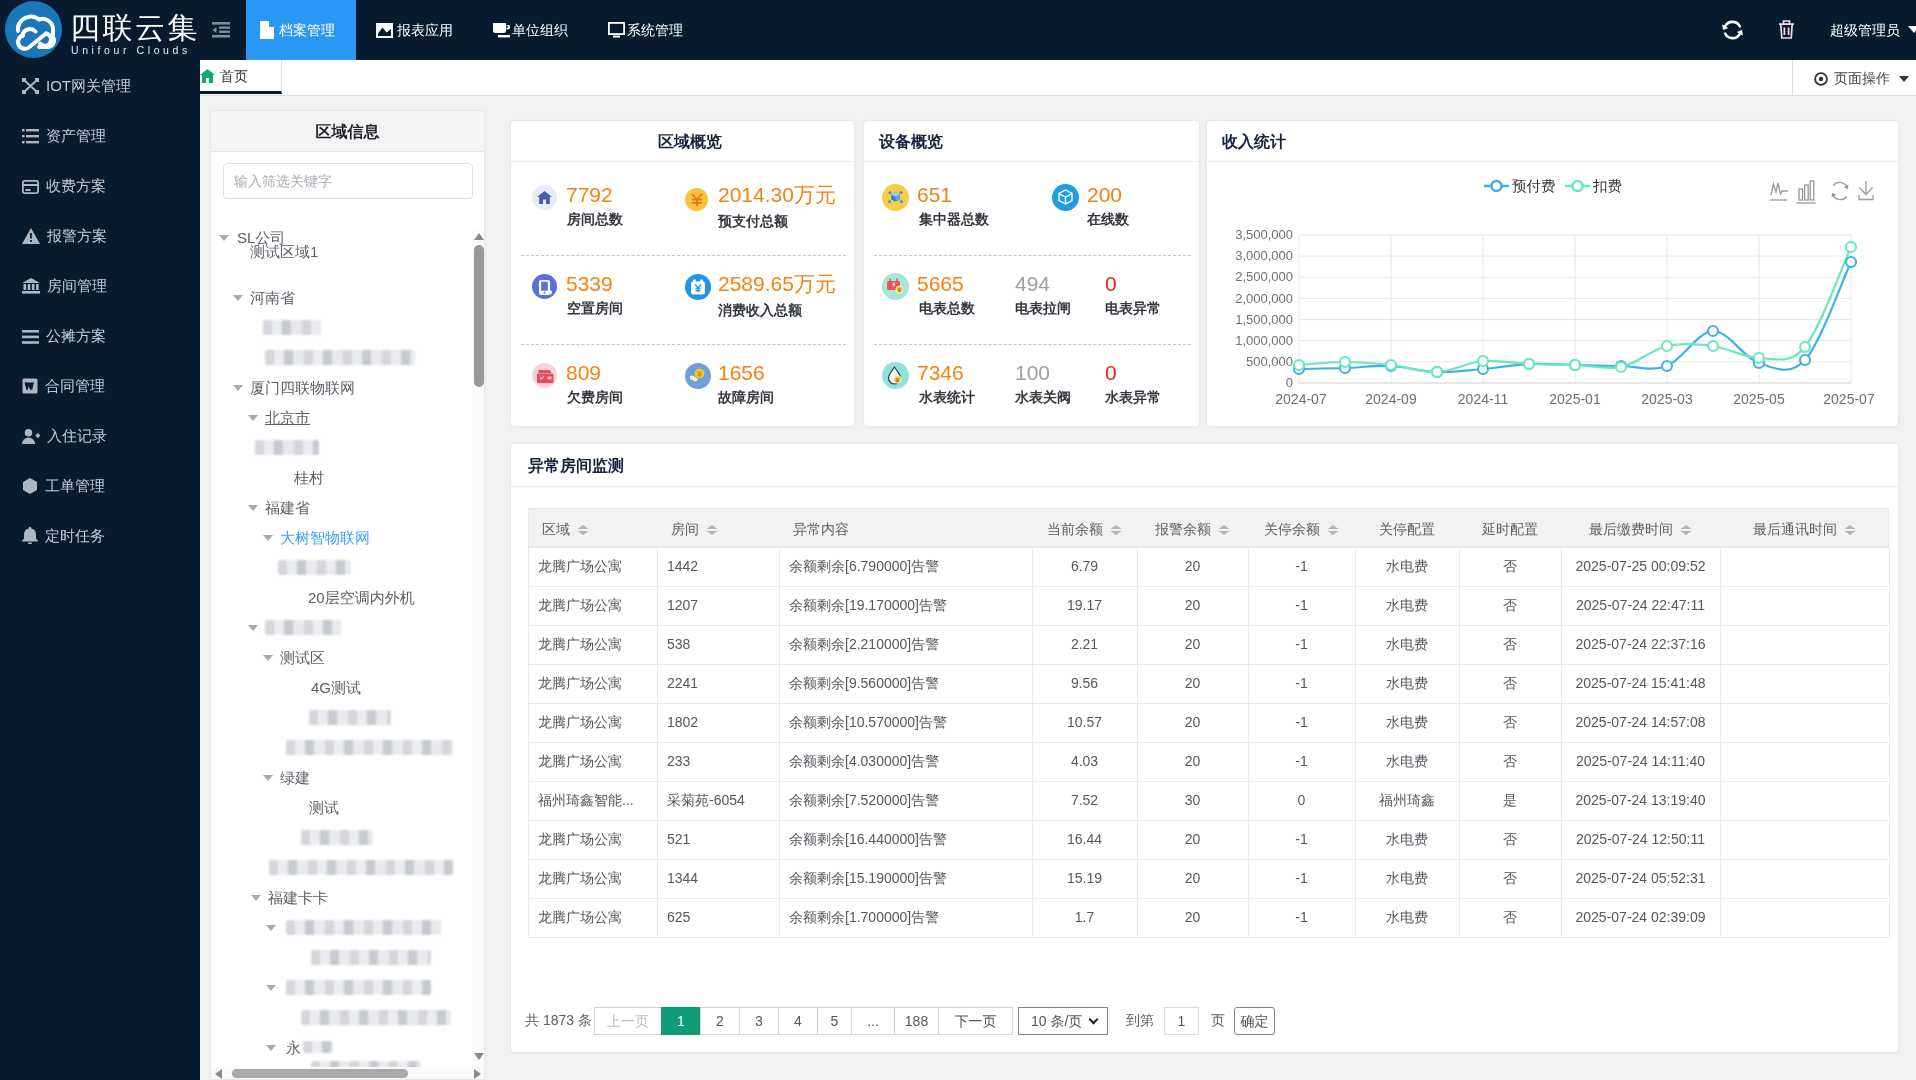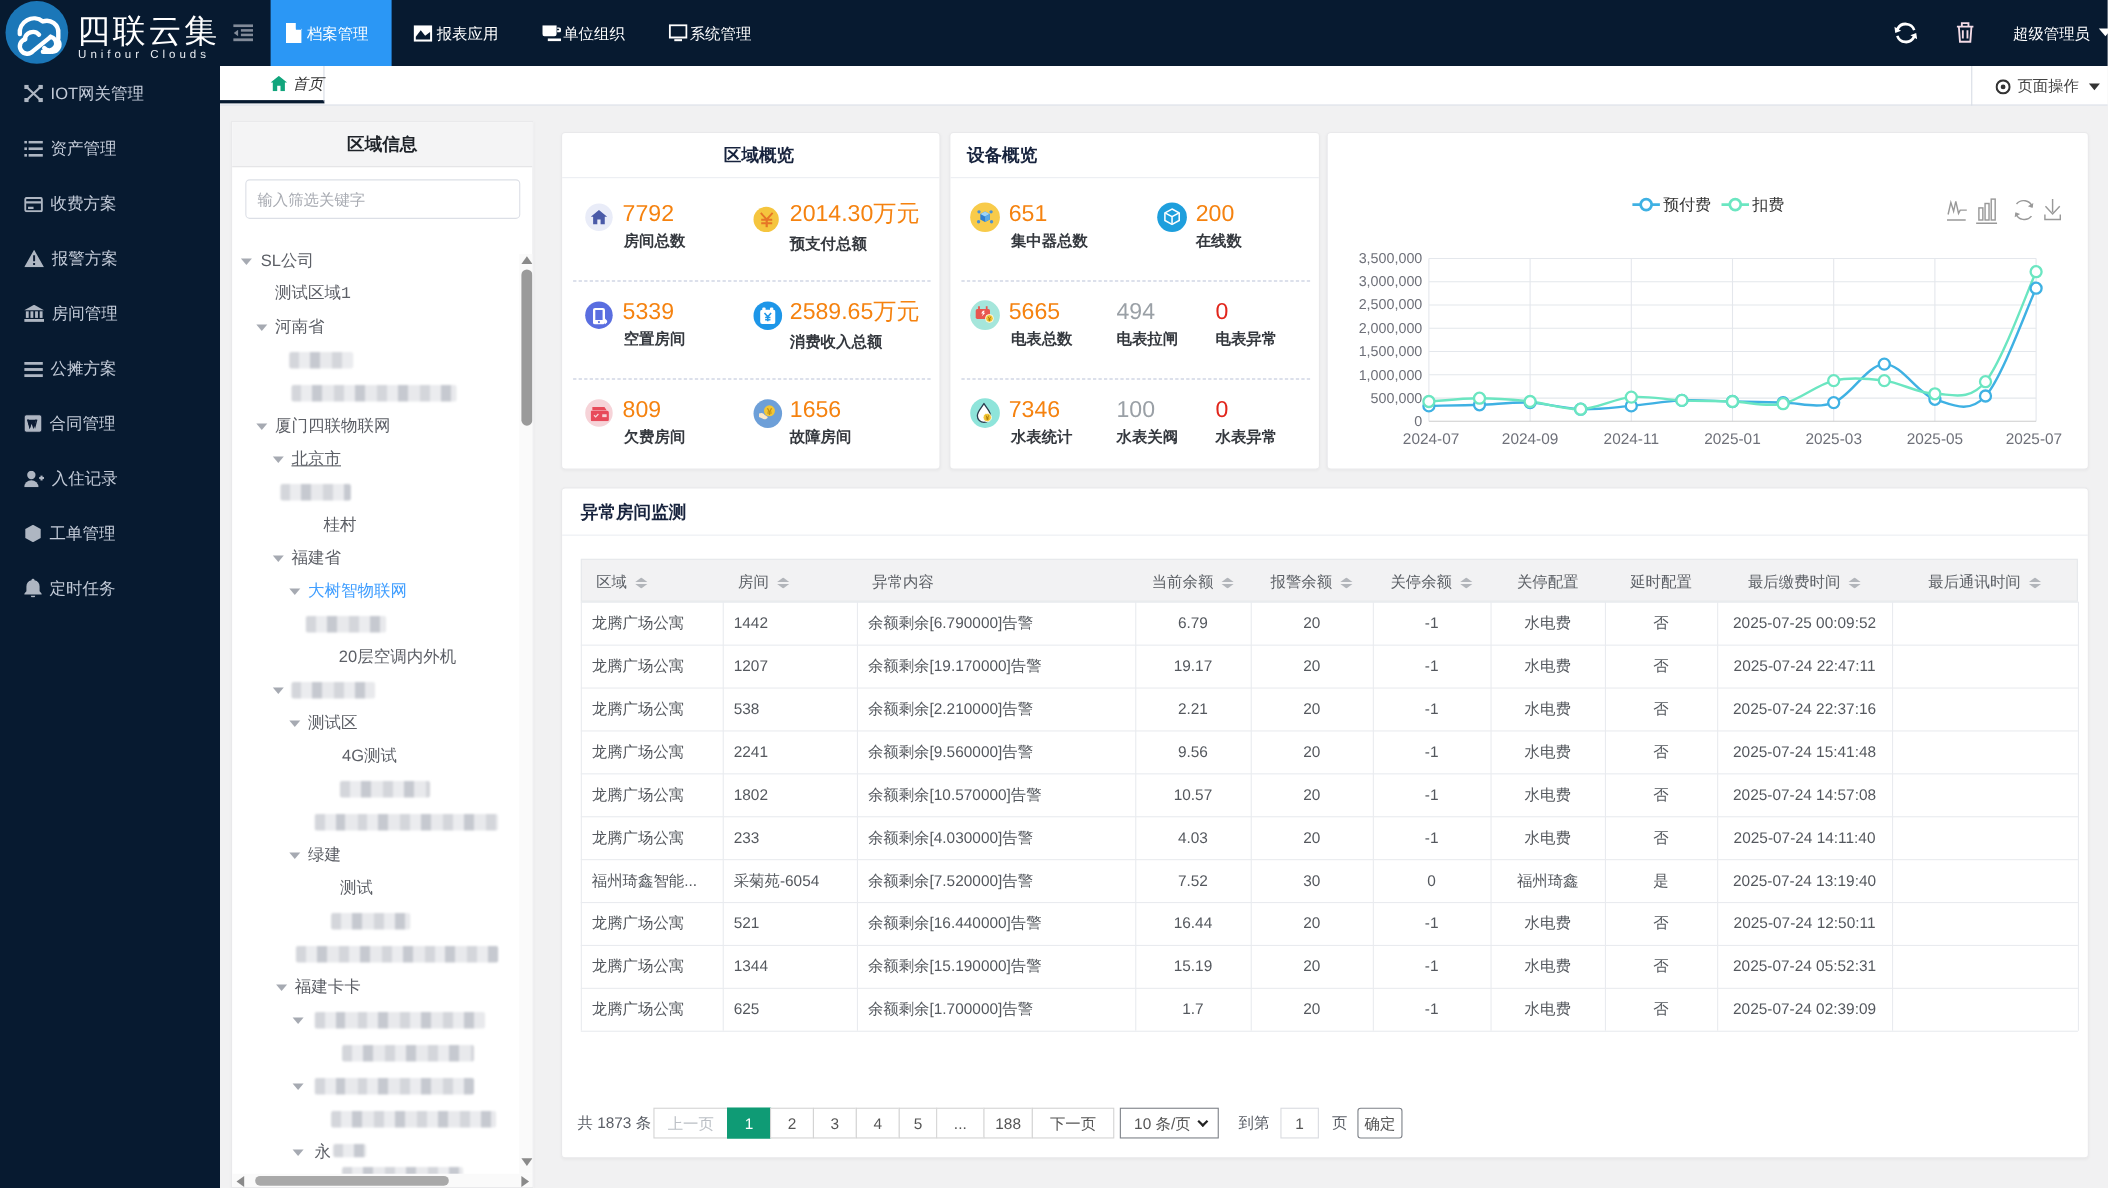--- a/index.html
+++ b/index.html
@@ -16,21 +16,21 @@
 #mi1 { left:246px; width:110px; background:#2b97f5; }
 .nitxt { position:absolute; top:0; white-space:nowrap; }
 
 #adm { position:absolute; left:1830px; top:0; height:60px; line-height:60px; color:#fff; font-size:14px; white-space:nowrap; }
 
 #side { position:absolute; left:0; top:60px; width:200px; height:1020px; background:#071a30; z-index:4; }
 .sitem { position:absolute; left:22px; color:#c3cbd8; font-size:15px; height:20px; line-height:20px; white-space:nowrap; }
 .sitem svg { vertical-align:-3px; margin-right:7px; }
 
 #tabbar { position:absolute; left:200px; top:60px; width:1716px; height:36px; background:#fff; border-bottom:1px solid #d8dce5; z-index:3; }
-#tab1 { position:absolute; left:0; top:0; width:95px; height:34px; border-right:1px solid #d8dce5; border-bottom:3px solid #071a30; font-size:14px; color:#333; text-align:right; line-height:32px; background:#fff;font-style:italic; }
+#tab1 { position:absolute; left:0; top:0; width:82px; height:34px; border-right:1px solid #d8dce5; border-bottom:3px solid #071a30; font-size:14px; color:#333; text-align:left; line-height:32px; background:#fff; }
 #pageop { position:absolute; right:0; top:0; height:36px; width:124px; border-left:1px solid #d8dce5; color:#444; font-size:14px; line-height:36px; padding-left:21px; }
 
 #content { position:absolute; left:200px; top:96px; width:1716px; height:984px; background:#f1f1f2; }
 .card { position:absolute; background:#fff; border:1px solid #e9e9eb; border-radius:4px; box-shadow:0 1px 3px rgba(0,0,0,.04); }
 .chead { position:absolute; left:0; top:0; right:0; height:41px; border-bottom:1px solid #eceef2; font-size:16px; font-weight:bold; color:#17233d; line-height:41px; padding-left:15px; }
 
 #tree { position:absolute; left:10px; top:14px; width:275px; height:970px; background:#fff; border:1px solid #e9e9eb; box-shadow:0 1px 3px rgba(0,0,0,.04); overflow:hidden; }
 #treehead { position:absolute; left:0; top:0; width:100%; height:41px; background:#f4f4f5; border-bottom:1px solid #e4e4e6; text-align:center; font-weight:bold; font-size:16px; color:#1f2329; line-height:41px; }
 #searchbox { position:absolute; left:12px; top:52px; width:250px; height:36px; border:1px solid #dcdfe6; border-radius:4px; color:#a8abb2; font-size:14px; line-height:34px; padding-left:10px; }
 .trow { position:absolute; height:20px; line-height:20px; font-size:15px; color:#5c5f66; white-space:nowrap; }
@@ -172,21 +172,21 @@
         <circle cx="7" cy="7" r="5.9" fill="none" stroke="#333" stroke-width="1.9"></circle>
         <circle cx="7" cy="7" r="2.2" fill="#333"></circle>
       </svg>页面操作<span style="display:inline-block;width:0;height:0;border-left:5.5px solid transparent;border-right:5.5px solid transparent;border-top:6.5px solid #333;margin-left:9px;vertical-align:1px;"></span></div>
 </div>
 <div id="content">
   <div id="tree">
     <div id="searchbox">输入筛选关键字</div>
     <div id="treehead">区域信息</div>
     <div class="tarrow" style="left:8px;top:124px;"></div>
       <div class="trow" style="left:26px;top:117px;">SL公司</div>
-    <div class="trow" style="left:39px;top:147px;font-family:Liberation Mono, monospace;">测试区域1</div>
+    <div class="trow" style="left:39px;top:131px;">测试区域1</div>
     <div class="tarrow" style="left:22px;top:184px;"></div>
       <div class="trow" style="left:39px;top:177px;">河南省</div>
     <div class="blur" style="left:52px;top:209px;width:58px;"></div>
     <div class="blur" style="left:54px;top:239px;width:150px;"></div>
     <div class="tarrow" style="left:22px;top:274px;"></div>
       <div class="trow" style="left:39px;top:267px;">厦门四联物联网</div>
     <div class="tarrow" style="left:37px;top:304px;"></div>
       <div class="trow" style="left:54px;top:297px;text-decoration:underline;">北京市</div>
     <div class="blur" style="left:44px;top:329px;width:64px;"></div>
     <div class="trow" style="left:83px;top:357px;">桂村</div>
@@ -331,20 +331,21 @@
         <text x="10.5" y="16" font-size="6" fill="#a8780a" text-anchor="middle" font-weight="bold">¥</text>
       </svg>
     <div class="num" style="left:53px;top:240px;">7346</div>
     <div class="slabel" style="left:55px;top:268px;">水表统计</div>
     <div class="num numgray" style="left:151px;top:240px;">100</div>
     <div class="slabel" style="left:151px;top:268px;">水表关阀</div>
     <div class="num numred" style="left:241px;top:240px;">0</div>
     <div class="slabel" style="left:241px;top:268px;">水表异常</div>
   </div>
   <div class="card" id="card3" style="left:1006px;top:24px;width:693px;height:307px;">
+    <div class="chead">收入统计</div>
     <svg class="abs" style="left:2px;top:0;" width="689" height="305" viewBox="0 0 689 305">
 
       <g stroke="#3fb1e3" stroke-width="2.5" fill="none">
         <path d="M275 65 h8 M292 65 h8"></path>
           <circle cx="287.5" cy="65" r="5" fill="#fff"></circle>
       </g>
       <text x="303" y="70" font-size="14.5" fill="#333">预付费</text>
       <g stroke="#6be6c1" stroke-width="2.5" fill="none">
         <path d="M356 65 h8 M373 65 h8"></path>
           <circle cx="368.5" cy="65" r="5" fill="#fff"></circle>

